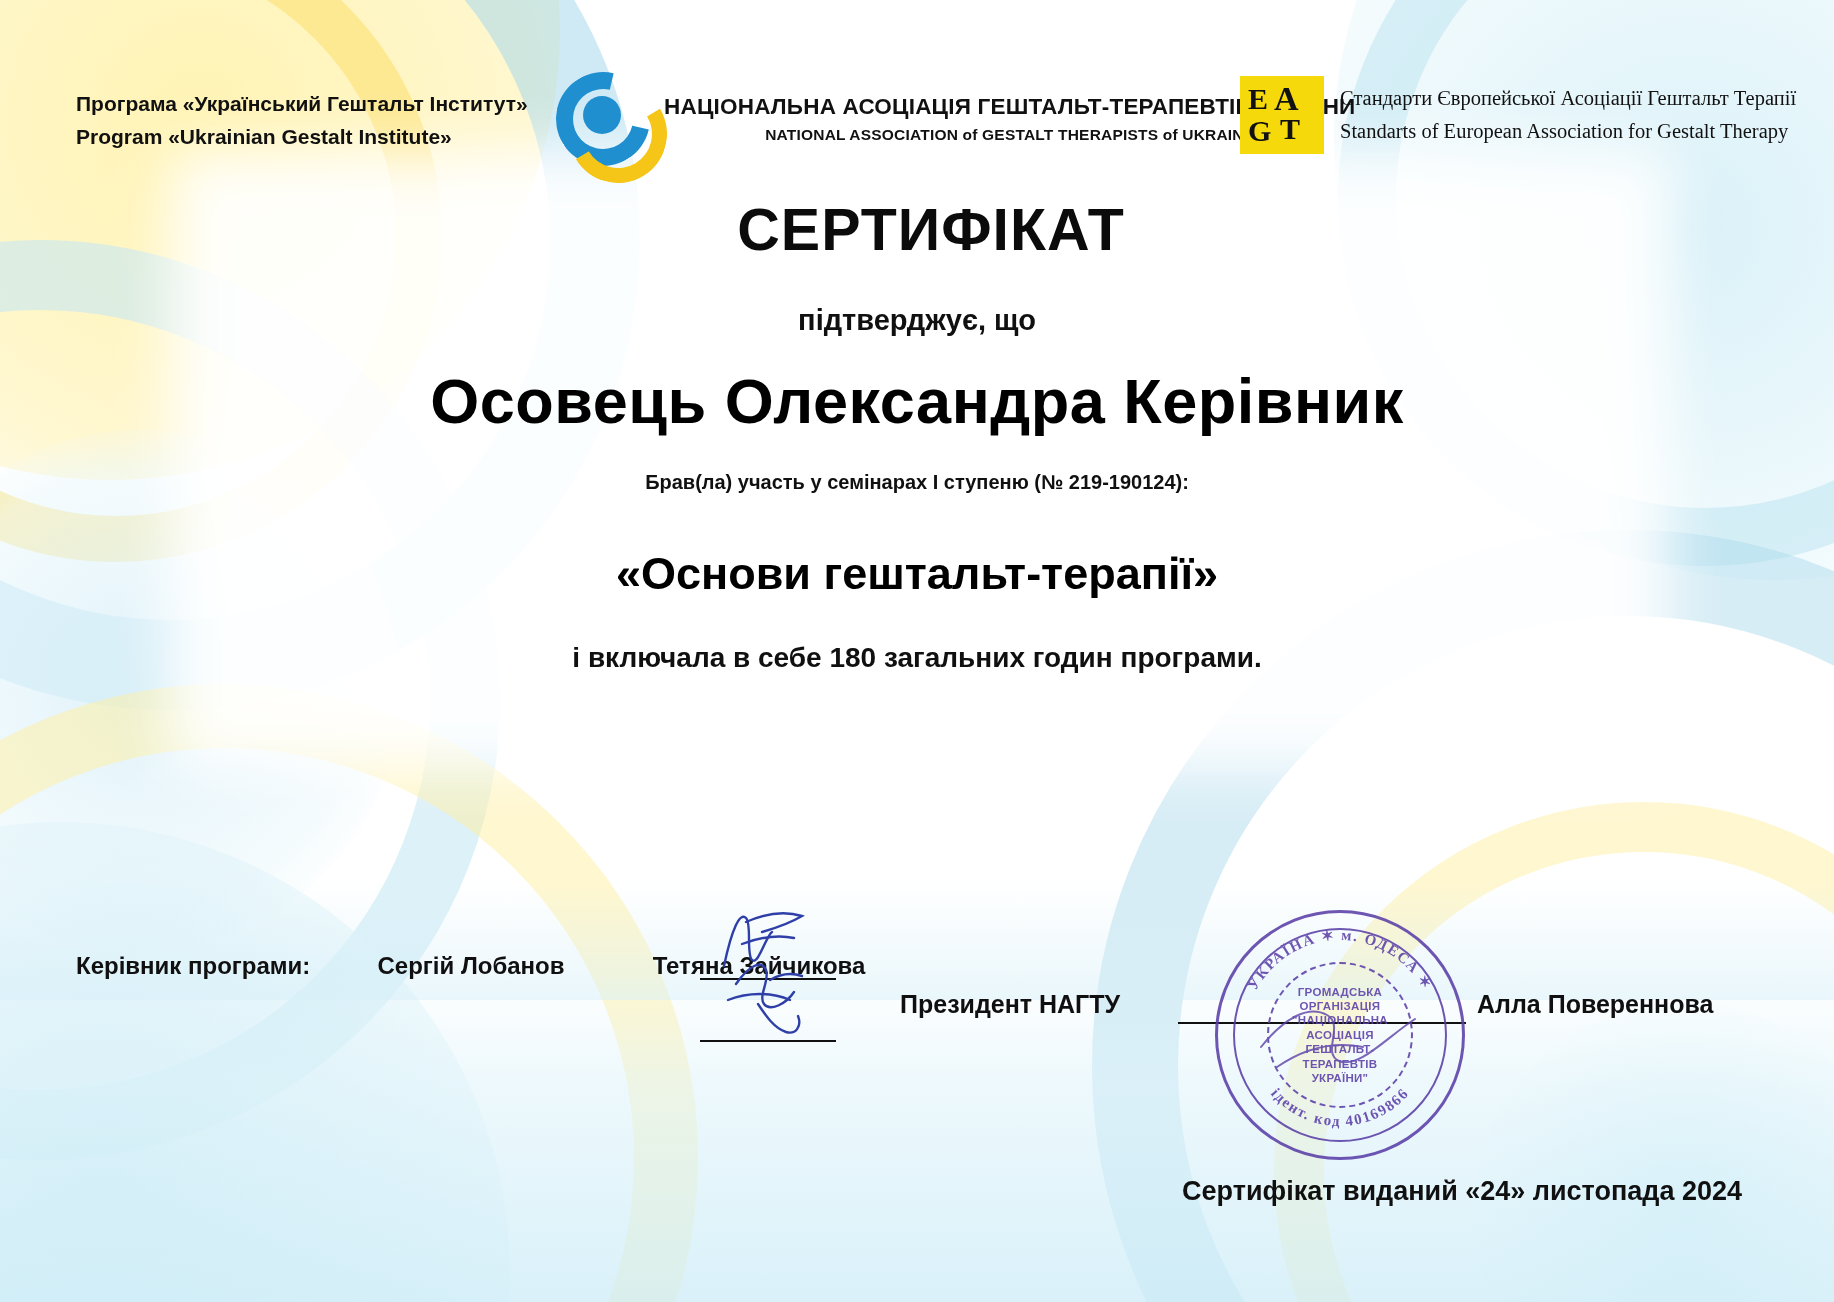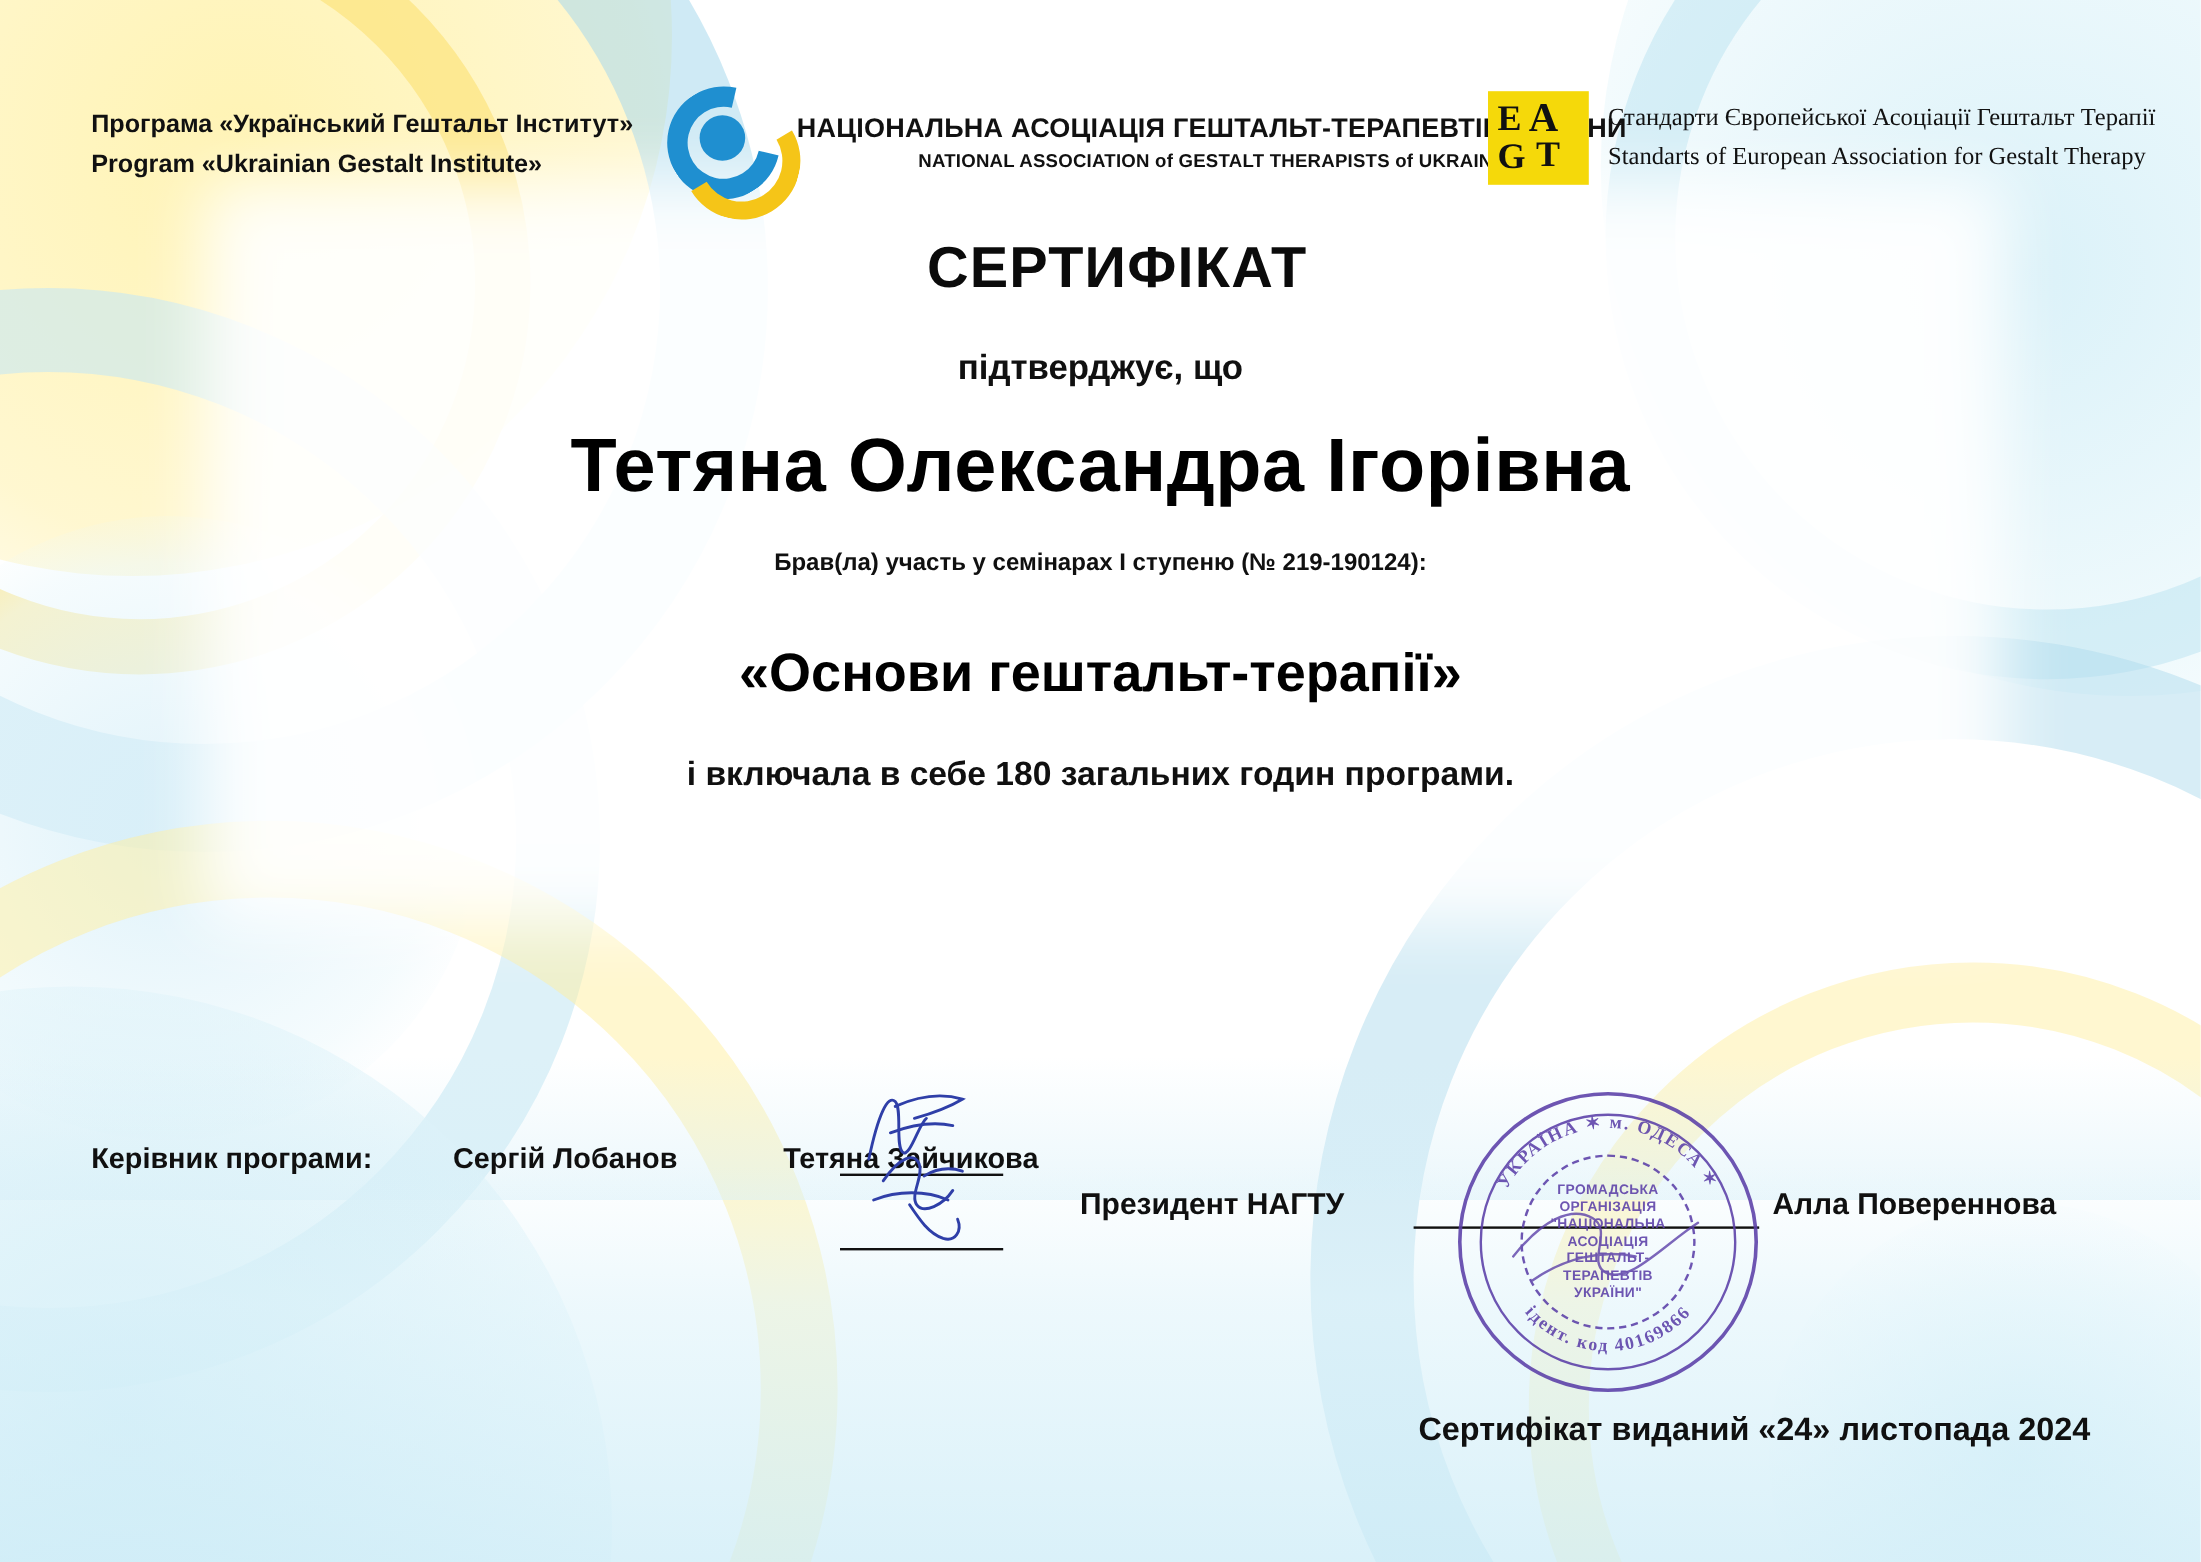--- a/index.html
+++ b/index.html
@@ -220,21 +220,21 @@
   }
 
   
   .content {
     position: absolute;
     left: 0; right: 0;
     top: 196px;
     text-align: center;
   }
   .cert-title {
-    font-size: 48px;
+    font-size: 59px;
     font-weight: 700;
     letter-spacing: 1px;
     color: #0b0b0b;
     padding-left: 28px;
   }
   .confirms {
     margin-top: 40px;
     font-size: 29px;
     font-weight: 600;
     color: #101010;
@@ -451,21 +451,21 @@
       <div class="eagt-text">
         <div>Стандарти Європейської Асоціації Гештальт Терапії</div>
         <div>Standarts of European Association for Gestalt Therapy</div>
       </div>
     </div>
   </div>
 
   <div class="content">
     <div class="cert-title">СЕРТИФІКАТ</div>
     <div class="confirms">підтверджує, що</div>
-    <div class="holder-name">Тетяна Олександра Ігорівна</div>
+    <div class="holder-name">Осовець Олександра Керівник</div>
     <div class="participation">Брав(ла) участь у семінарах І ступеню (№ 219-190124):</div>
     <div class="course-name">«Основи гештальт-терапії»</div>
     <div class="hours">і включала в себе 180 загальних годин програми.</div>
   </div>
 
   <div class="sign-left">
     <div class="sign-left-row">
       <div class="sign-role">Керівник програми:</div>
       <div class="names-col">
         <div class="name-line">Сергій Лобанов</div>

